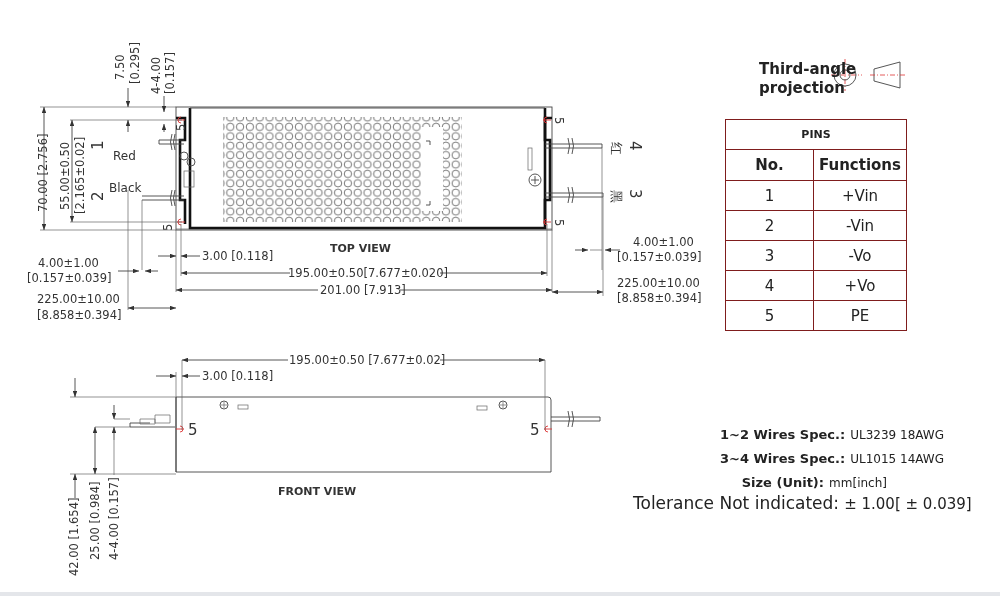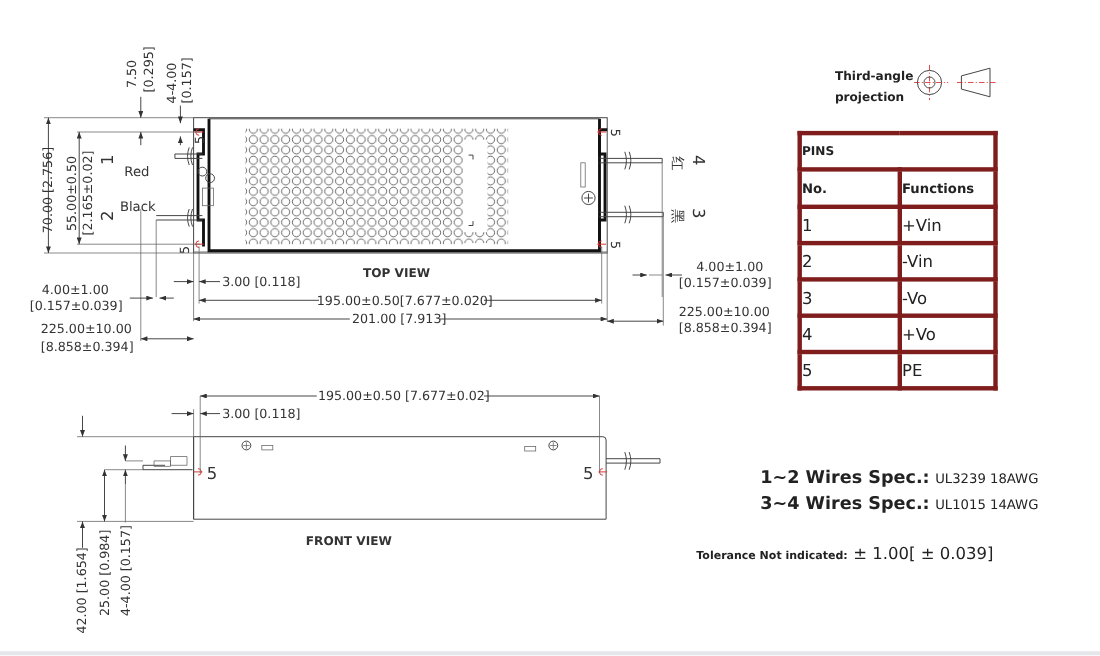--- a/index.html
+++ b/index.html
@@ -10,32 +10,32 @@
   .dim{font-size:11.5px;}
   .lbl-bold{font-family:"DejaVu Sans",sans-serif;font-weight:bold;font-size:11px;}
   .ln{stroke:#444;stroke-width:0.9;fill:none;}
   .thin{stroke:#666;stroke-width:0.7;fill:none;}
   .thick{stroke:#111;stroke-width:2.6;fill:none;}
   .hole{stroke:#555;stroke-width:0.8;fill:none;}
   .red{stroke:#d33;stroke-width:0.9;fill:none;}
   .reddash{stroke:#d33;stroke-width:0.8;stroke-dasharray:5 2 1 2;fill:none;}
   
   .pins{position:absolute;left:725px;top:119px;width:182px;border-collapse:collapse;font-family:"DejaVu Sans",sans-serif;}
-  .pins td,.pins th{border:4px solid #7f1d1d;text-align:left;color:#222;padding:0;}
+  .pins td,.pins th{border:1px solid #7f1d1d;text-align:center;color:#222;padding:0;}
   .pins th{font-size:11px;font-weight:bold;height:29px;}
-  .pins .hdr td{font-size:12px;font-weight:bold;height:30px;}
+  .pins .hdr td{font-size:15px;font-weight:bold;height:30px;}
   .pins .row td{font-size:15px;height:29px;}
   .pins td.no{width:87px;}
-  .proj{position:absolute;left:759px;top:60px;font-family:"DejaVu Sans",sans-serif;font-weight:bold;font-size:11px;line-height:19px;color:#222;}
+  .proj{position:absolute;left:759px;top:60px;font-family:"DejaVu Sans",sans-serif;font-weight:bold;font-size:15px;line-height:19px;color:#222;}
   .specs{position:absolute;right:56px;top:424px;text-align:right;font-family:"DejaVu Sans",sans-serif;color:#222;}
   .specs .line{height:24px;white-space:nowrap;}
-  .specs .k{font-weight:bold;font-size:16px;}
+  .specs .k{font-weight:bold;font-size:13px;}
   .specs .v{font-size:12px;}
   .tol{position:absolute;left:633px;top:493px;white-space:nowrap;font-family:"DejaVu Sans",sans-serif;color:#222;}
-  .tol .k{font-weight:bold;font-size:10px;}
+  .tol .k{font-weight:normal;font-size:17px;}
   .tol .v{font-size:15px;margin-left:0;}
 </style>
 </head>
 <body>
 
 <div class="canvas">
 <svg width="1000" height="596" viewBox="0 0 1000 596" xmlns="http://www.w3.org/2000/svg">
   <defs>
     <pattern id="holes" x="0" y="0" width="9.8" height="9.4" patternUnits="userSpaceOnUse">
       <circle cx="4.9" cy="4.7" r="3.7" class="hole"></circle>
@@ -270,20 +270,24 @@
 
 <div class="specs">
   <div class="line">
     <span class="k">1~2 Wires Spec.:</span>
     <span class="v">UL3239 18AWG</span>
   </div>
   <div class="line">
     <span class="k">3~4 Wires Spec.:</span>
     <span class="v">UL1015 14AWG</span>
   </div>
+  <div class="line" style="margin-right:57px">
+    <span class="k">Size (Unit):</span>
+    <span class="v">mm[inch]</span>
+  </div>
 </div>
 
 <div class="tol">
   <span class="k">Tolerance Not indicated:</span>
   <span class="v">± 1.00[ ± 0.039]</span>
 </div>
 
 <div class="bottom-bar"></div>
 
 </body></html>

